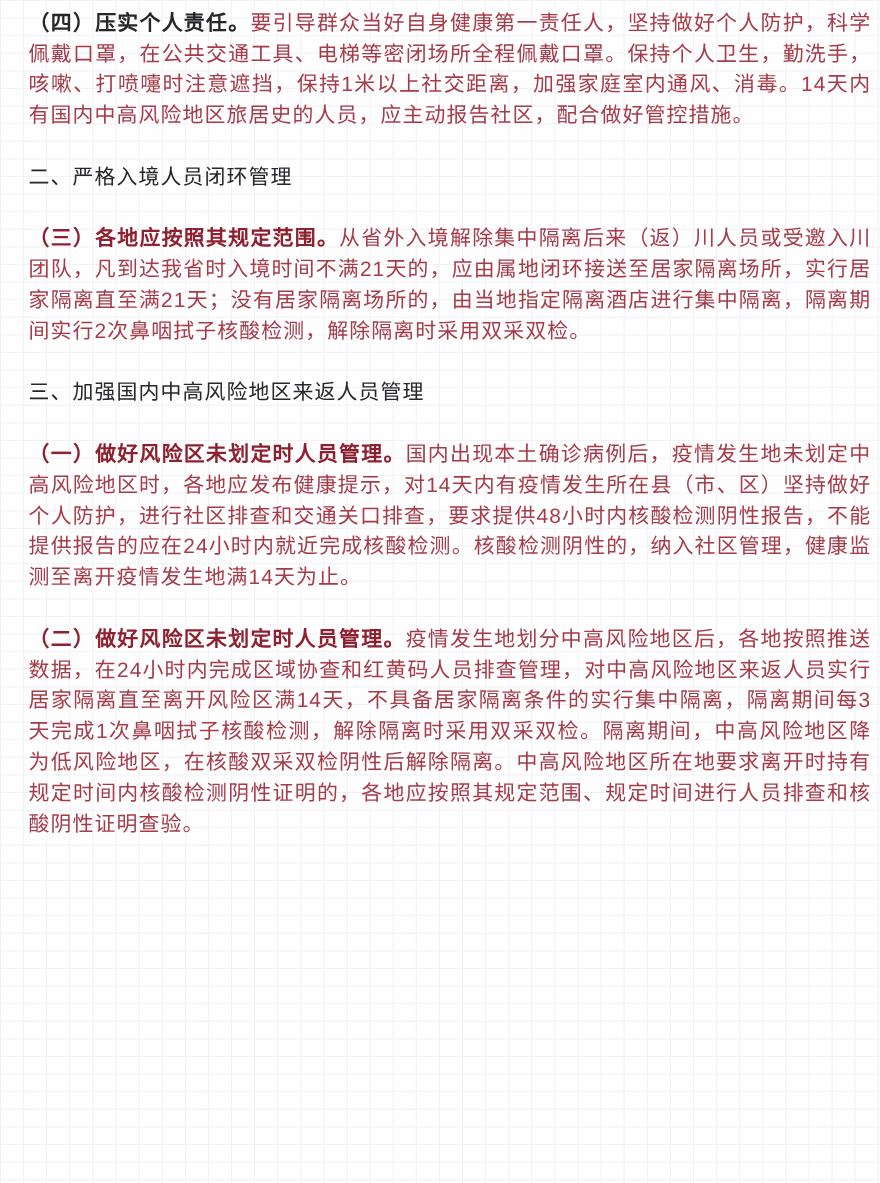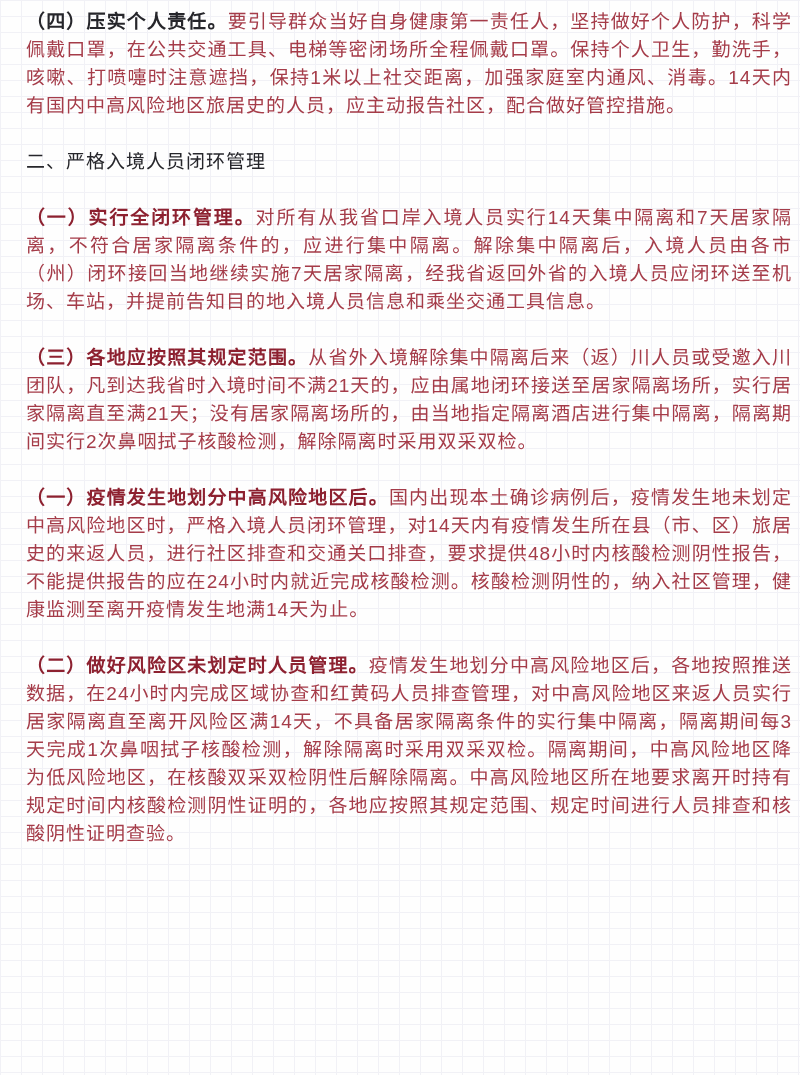--- a/index.html
+++ b/index.html
@@ -51,17 +51,17 @@
   }
   .lead-red  { color: var(--lead-red); }
   .lead-dark { color: var(--heading-dark); }
 </style>
 </head>
 <body>
 
 <main class="doc" id="doc-root">
     <p class="block para"><strong class="lead lead-dark">（四）压实个人责任。</strong><span>要引导群众当好自身健康第一责任人，坚持做好个人防护，科学佩戴口罩，在公共交通工具、电梯等密闭场所全程佩戴口罩。保持个人卫生，勤洗手，咳嗽、打喷嚏时注意遮挡，保持1米以上社交距离，加强家庭室内通风、消毒。14天内有国内中高风险地区旅居史的人员，应主动报告社区，配合做好管控措施。</span></p>
     <h2 class="block heading">二、严格入境人员闭环管理</h2>
-    <p class="block para"><strong class="lead lead-red">（一）实行全闭环管理。</strong><span>对所有从我省口岸入境人员实行14天集中隔离和7天居家隔离，不符合居家隔离条件的，应进行集中隔离。解除集中隔离后，入境人员由各市（州）闭环接回当地继续实施7天居家隔离，经我省返回外省的入境人员应闭环送至机场、车站，并提前告知目的地入境人员信息和乘坐交通工具信息。</span></p>
     <p class="block para"><strong class="lead lead-red">（三）各地应按照其规定范围。</strong><span>从省外入境解除集中隔离后来（返）川人员或受邀入川团队，凡到达我省时入境时间不满21天的，应由属地闭环接送至居家隔离场所，实行居家隔离直至满21天；没有居家隔离场所的，由当地指定隔离酒店进行集中隔离，隔离期间实行2次鼻咽拭子核酸检测，解除隔离时采用双采双检。</span></p>
-    <p class="block para"><strong class="lead lead-red">（一）疫情发生地划分中高风险地区后。</strong><span>国内出现本土确诊病例后，疫情发生地未划定中高风险地区时，严格入境人员闭环管理，对14天内有疫情发生所在县（市、区）旅居史的来返人员，进行社区排查和交通关口排查，要求提供48小时内核酸检测阴性报告，不能提供报告的应在24小时内就近完成核酸检测。核酸检测阴性的，纳入社区管理，健康监测至离开疫情发生地满14天为止。</span></p>
+    <h2 class="block heading">三、加强国内中高风险地区来返人员管理</h2>
+    <p class="block para"><strong class="lead lead-red">（一）做好风险区未划定时人员管理。</strong><span>国内出现本土确诊病例后，疫情发生地未划定中高风险地区时，各地应发布健康提示，对14天内有疫情发生所在县（市、区）坚持做好个人防护，进行社区排查和交通关口排查，要求提供48小时内核酸检测阴性报告，不能提供报告的应在24小时内就近完成核酸检测。核酸检测阴性的，纳入社区管理，健康监测至离开疫情发生地满14天为止。</span></p>
     <p class="block para"><strong class="lead lead-red">（二）做好风险区未划定时人员管理。</strong><span>疫情发生地划分中高风险地区后，各地按照推送数据，在24小时内完成区域协查和红黄码人员排查管理，对中高风险地区来返人员实行居家隔离直至离开风险区满14天，不具备居家隔离条件的实行集中隔离，隔离期间每3天完成1次鼻咽拭子核酸检测，解除隔离时采用双采双检。隔离期间，中高风险地区降为低风险地区，在核酸双采双检阴性后解除隔离。中高风险地区所在地要求离开时持有规定时间内核酸检测阴性证明的，各地应按照其规定范围、规定时间进行人员排查和核酸阴性证明查验。</span></p>
   </main>
 
 </body></html>

